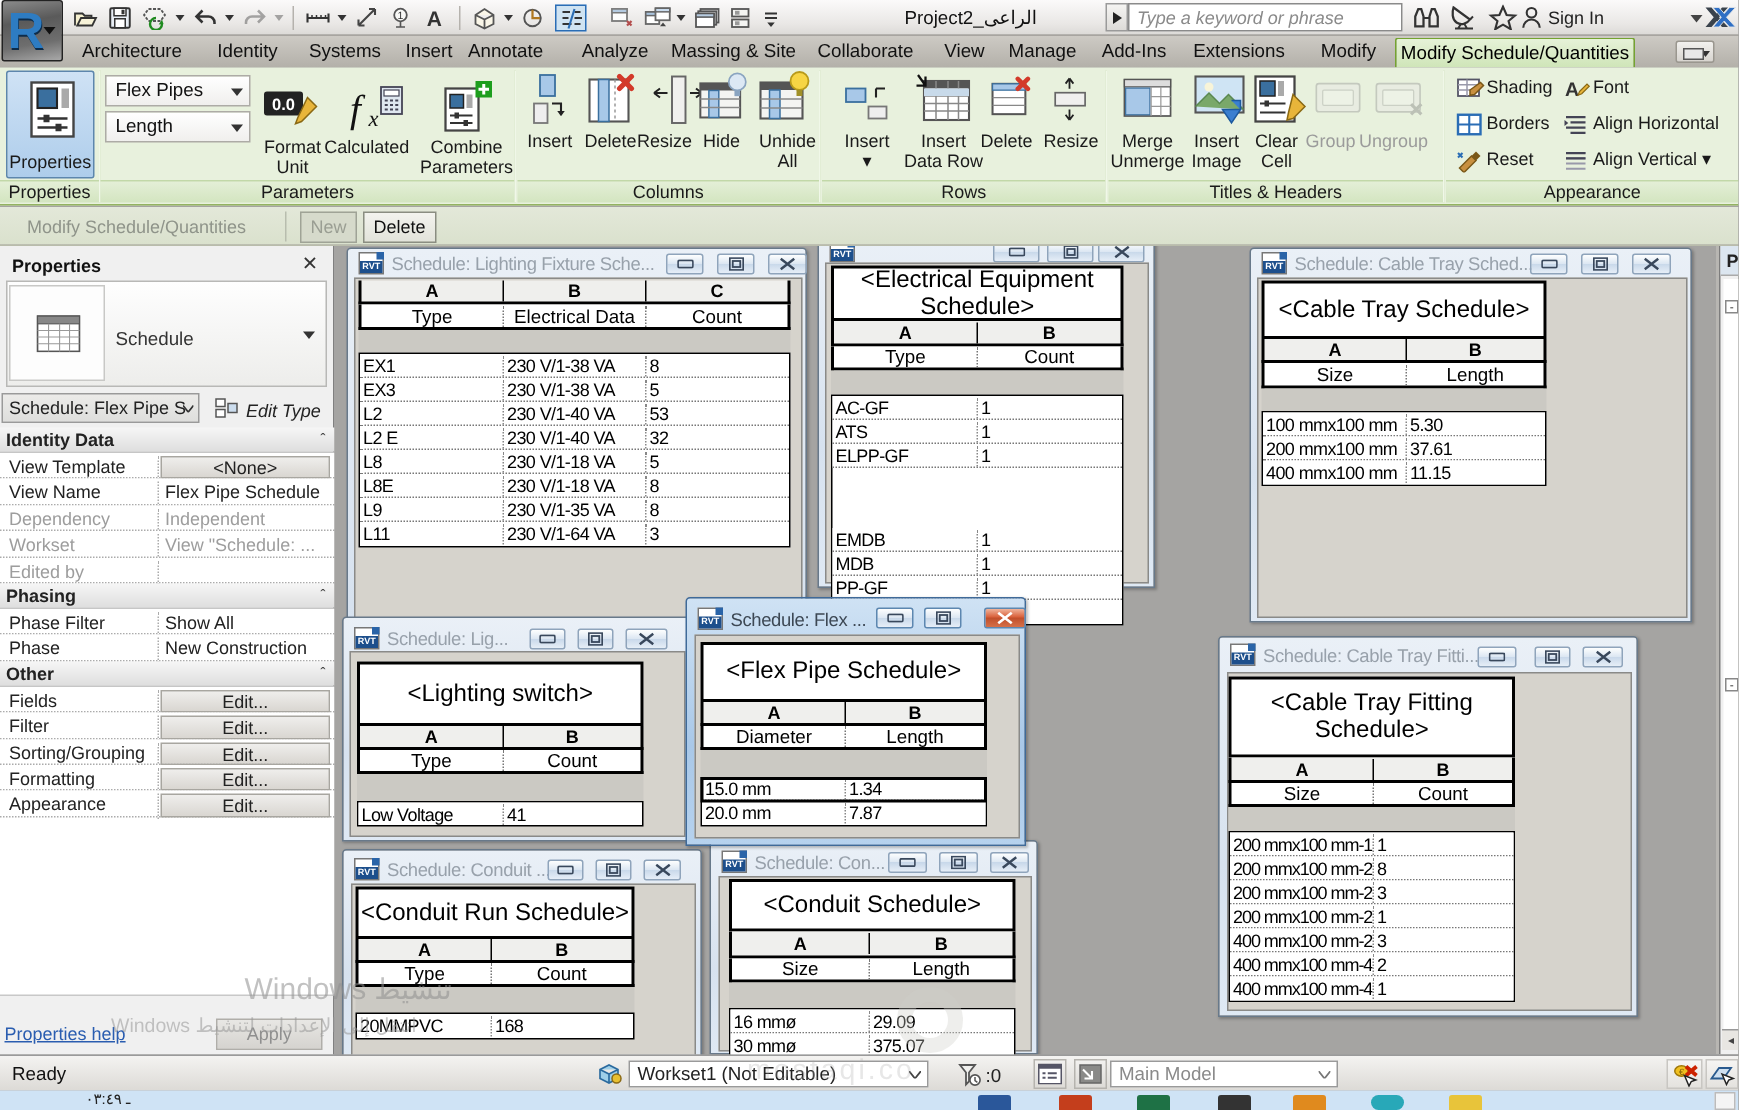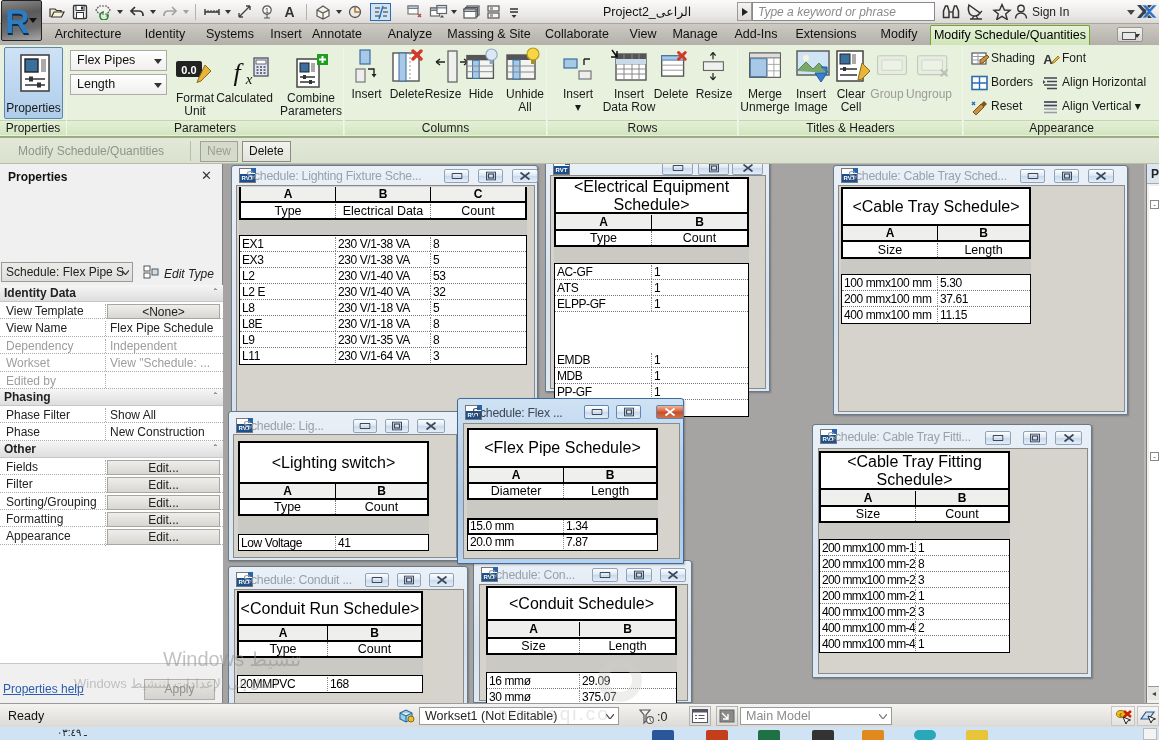--- a/index.html
+++ b/index.html
@@ -113,21 +113,21 @@
 
 
 #canvas { position:absolute; left:223px; top:164px; width:936px; height:539px; background:#a5a4a2;
   overflow:hidden; isolation:isolate; }
 
 
 .win { position:absolute; background:linear-gradient(#eaf0f7,#d7e2ef 60%,#dfe9f4); border:1px solid #68798a; border-radius:3px 3px 0 0;
   box-shadow:1px 1px 2px rgba(0,0,0,.25); }
 .win.active { background:linear-gradient(#cfe2f4,#a9c8e8 60%,#b6d2ee); border-color:#3f6a99; }
 .wico { position:absolute; left:7px; top:2px; width:17px; height:15px; }
-.wtext { position:absolute; left:14px; top:3px; font-size:12.3px; letter-spacing:-0.25px; color:#98a1ab; white-space:nowrap; }
+.wtext { position:absolute; left:29px; top:3px; font-size:12.3px; letter-spacing:-0.25px; color:#98a1ab; white-space:nowrap; }
 .win.active .wtext { color:#3d4854; }
 .wbtn { position:absolute; top:3px; height:14px; border:1px solid #8fa4bb; border-radius:2px;
   background:linear-gradient(#fdfefe,#dbe6f2 50%,#c8d8ea 50%,#e6eef7); }
 .win.active .wbtn { border-color:#5d87b0; }
 .wbtn svg { position:absolute; left:50%; top:50%; transform:translate(-50%,-50%); }
 .wbtn.close-a { background:linear-gradient(#f0b39a,#d9603a 45%,#c04f2b 50%,#d67048); border-color:#9c3a1d; }
 .wclient { position:absolute; background:#d6d3cc; border:1px solid #8a8a88; overflow:hidden; }
 
 
 .stable { position:absolute; }
@@ -551,20 +551,30 @@
 <div id="optionbar">
   <span class="modlabel">Modify Schedule/Quantities</span>
   <span class="osep"></span>
 </div>
 <div id="newbtn" class="obtn">New</div>
 <div id="delbtn" class="obtn">Delete</div>
 
 <div id="palette">
   <span class="ptitle">Properties</span>
     <span class="px">✕</span>
+  <div id="typesel">
+    <span class="iframe"></span>
+      <svg class="icon" viewBox="0 0 40 34">
+        <rect x="1" y="1" width="38" height="32" fill="#fff" stroke="#555" stroke-width="1.5"></rect>
+        <rect x="1" y="1" width="38" height="7" fill="#888" stroke="#555"></rect>
+        <path d="M1 14 h38 M1 20 h38 M1 26 h38 M11 8 v25 M21 8 v25 M30 8 v25" stroke="#999" stroke-width="1"></path>
+      </svg>
+    <span class="tname">Schedule</span>
+      <span class="car"></span>
+  </div>
   <div id="combo2">Schedule: Flex Pipe S<svg class="car" viewBox="0 0 8 5">
         <path d="M0 0 L4 5 L8 0" fill="none" stroke="#333" stroke-width="1.3"></path>
       </svg></div>
   <div id="edittype">
       <svg style="position:absolute;left:6px;top:3px" width="16" height="14" viewBox="0 0 16 14">
         <rect x="1" y="1" width="6" height="5" fill="#fff" stroke="#555"></rect>
         <rect x="1" y="8" width="6" height="5" fill="#fff" stroke="#555"></rect>
         <rect x="9" y="4" width="6" height="6" fill="#cde" stroke="#555"></rect>
       </svg>
       <span style="position:absolute;left:27px;top:3px;">Edit Type</span>
@@ -843,21 +853,21 @@
           <rect x="2.5" y="2.5" width="5" height="4" fill="none" stroke="#39485c" stroke-width="1.2"></rect>
         </svg>
       </div>
   <div class="wbtn" style="left:242px;top:6px;width:27px;">
         <svg width="11" height="9" viewBox="0 0 11 9">
           <path d="M1 1 L10 8 M10 1 L1 8" stroke="#39485c" stroke-width="1.6"></path>
         </svg>
       </div>
   <div class="wclient" style="left:5px;top:23px;width:270px;height:226px;"></div>
   <div class="stable" style="left:6px;top:26px;width:191px;">
-    <div class="stitle" style="height:39px;">&lt;Cable Tray Fitting<br>Schedule&gt;</div>
+    <div class="stitle" style="height:54px;">&lt;Cable Tray Fitting<br>Schedule&gt;</div>
     <div class="srow letters" style="height:17px;">
           <div style="width:95px;">A</div>
           <div style="flex:1;">B</div>
         </div>
     <div class="srow names" style="height:16px;">
           <div style="width:95px;">Size</div>
           <div style="flex:1;">Count</div>
         </div>
     <div class="sgap" style="height:16px;"></div>
     <div class="sdata">

